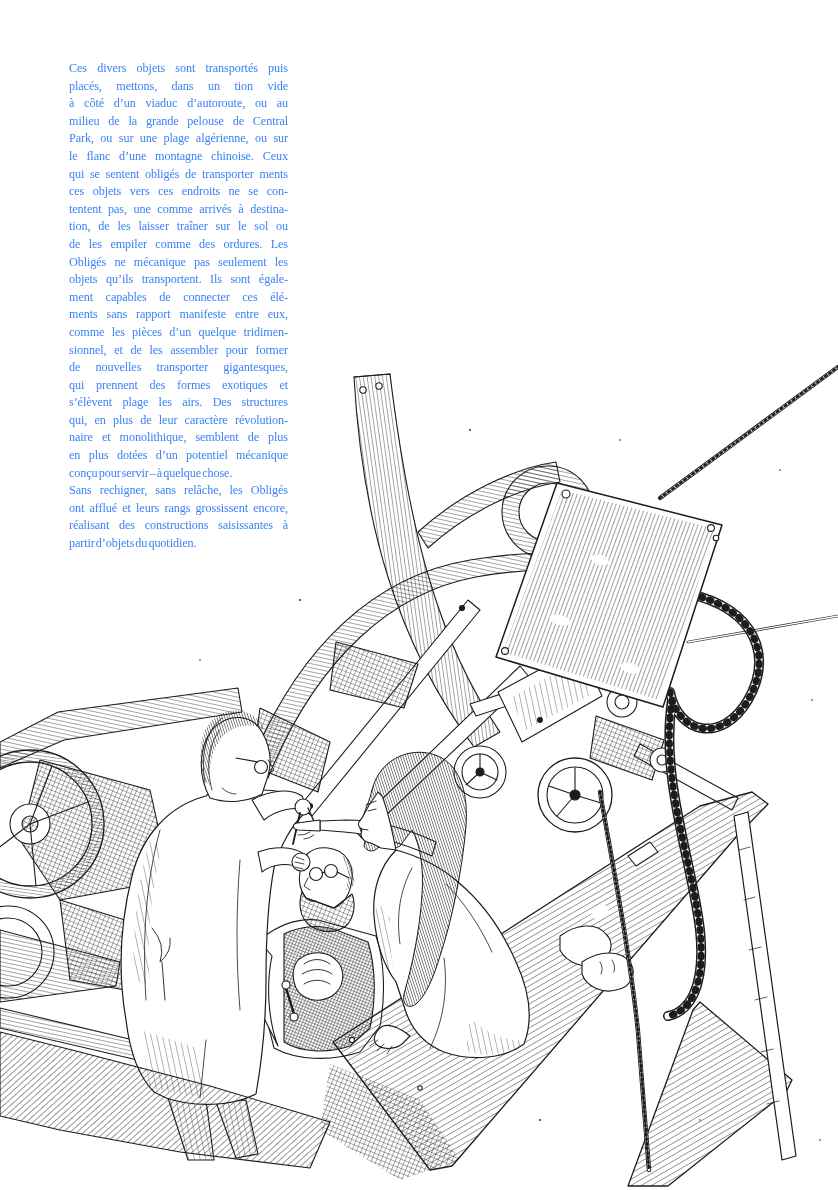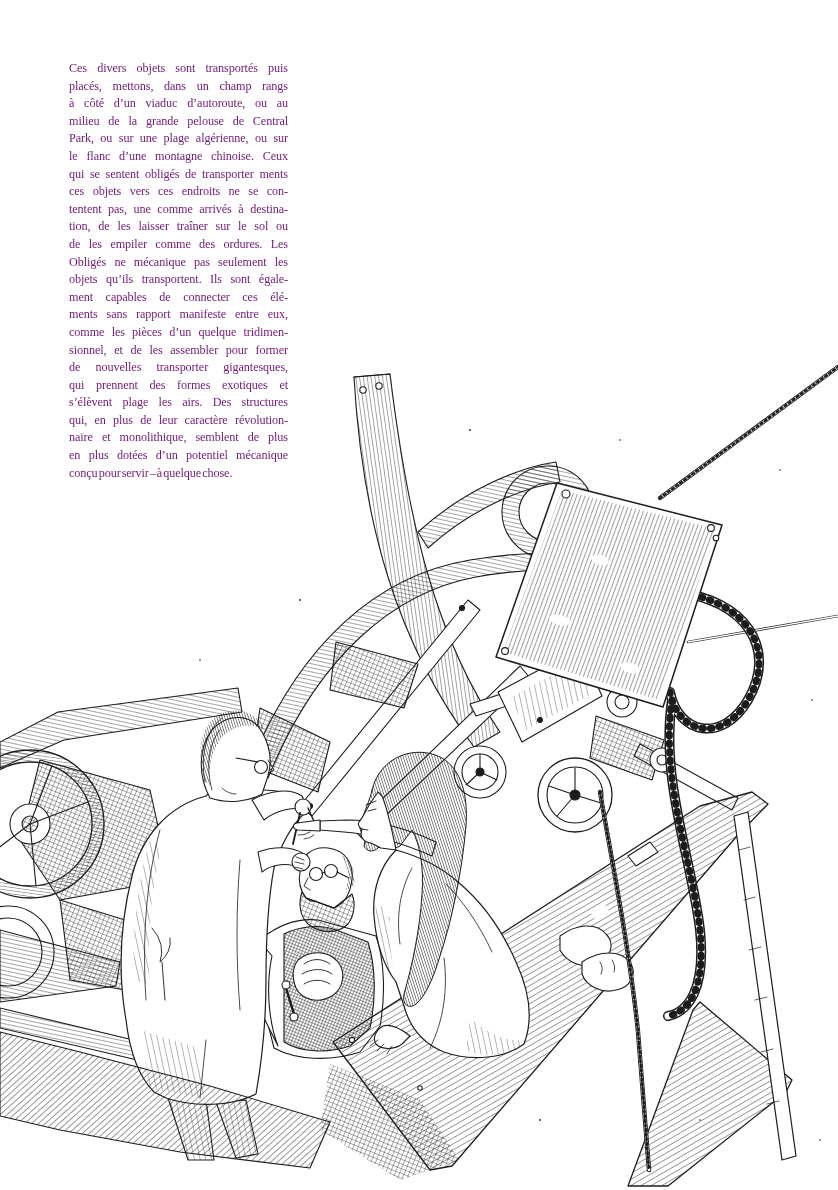--- a/index.html
+++ b/index.html
@@ -7,21 +7,21 @@
   .page{
     position:relative;
     width:838px;height:1190px;
     margin:0 auto;
     background:#ffffff;
     overflow:hidden;
     font-family:"Liberation Serif","DejaVu Serif",serif;
   }
   .text-block{
     position:absolute;left:69px;top:60px;width:219px;
-    color:#701a75;
+    color:#3b82f6;
     overflow:hidden;
   }
   .text-block .line{
     font-size:12.2px;
     line-height:17.6px;
     text-align:justify;
     text-align-last:justify;
     word-spacing:-1.9px;
     letter-spacing:-0.1px;
     white-space:normal;
@@ -34,21 +34,21 @@
   }
 </style>
 </head>
 <body>
 
 <div class="page">
 
   <div class="text-block">
       <div>
         <div class="line">Ces divers objets sont transportés puis</div>
-        <div class="line">placés, mettons, dans un champ rangs</div>
+        <div class="line">placés, mettons, dans un tion vide</div>
         <div class="line">à côté d’un viaduc d’autoroute, ou au</div>
         <div class="line">milieu de la grande pelouse de Central</div>
         <div class="line">Park, ou sur une plage algérienne, ou sur</div>
         <div class="line">le flanc d’une montagne chinoise. Ceux</div>
         <div class="line">qui se sentent obligés de transporter ments</div>
         <div class="line">ces objets vers ces endroits ne se con-</div>
         <div class="line">tentent pas, une comme arrivés à destina-</div>
         <div class="line">tion, de les laisser traîner sur le sol ou</div>
         <div class="line">de les empiler comme des ordures. Les</div>
         <div class="line">Obligés ne mécanique pas seulement les</div>
@@ -57,20 +57,26 @@
         <div class="line">ments sans rapport manifeste entre eux,</div>
         <div class="line">comme les pièces d’un quelque tridimen-</div>
         <div class="line">sionnel, et de les assembler pour former</div>
         <div class="line">de nouvelles transporter gigantesques,</div>
         <div class="line">qui prennent des formes exotiques et</div>
         <div class="line">s’élèvent plage les airs. Des structures</div>
         <div class="line">qui, en plus de leur caractère révolution-</div>
         <div class="line">naire et monolithique, semblent de plus</div>
         <div class="line">en plus dotées d’un potentiel mécanique</div>
         <div class="line last">conçu pour servir – à quelque chose.</div>
+      </div>
+      <div>
+        <div class="line">Sans rechigner, sans relâche, les Obligés</div>
+        <div class="line">ont afflué et leurs rangs grossissent encore,</div>
+        <div class="line">réalisant des constructions saisissantes à</div>
+        <div class="line last">partir d’objets du quotidien.</div>
       </div>
     </div>
 
   <svg class="illustration" viewBox="0 0 838 1190" xmlns="http://www.w3.org/2000/svg" aria-label="Pen-and-ink hatched drawing: amid a towering assemblage of salvaged planks, spoked wheels, a riveted panel and taut ropes, an elderly man in a long work coat adjusts small instruments on the face of a kneeling bearded man with clasped hands, while a long-haired woman kneeling barefoot on a tilted plank leans in and points at him.">
     <title>Pen-and-ink hatched drawing: amid a towering assemblage of salvaged planks, spoked wheels, a riveted panel and taut ropes, an elderly man in a long work coat adjusts small instruments on the face of a kneeling bearded man with clasped hands, while a long-haired woman kneeling barefoot on a tilted plank leans in and points at him.</title>
     <defs>
       <pattern id="pPanel" patternUnits="userSpaceOnUse" width="4" height="4" patternTransform="rotate(110)">
         <line x1="0" y1="0" x2="4" y2="0" stroke="#1c1c1c" stroke-width="0.85"></line>
       </pattern>
       <pattern id="pPlank" patternUnits="userSpaceOnUse" width="5.2" height="5.2" patternTransform="rotate(-30)">

